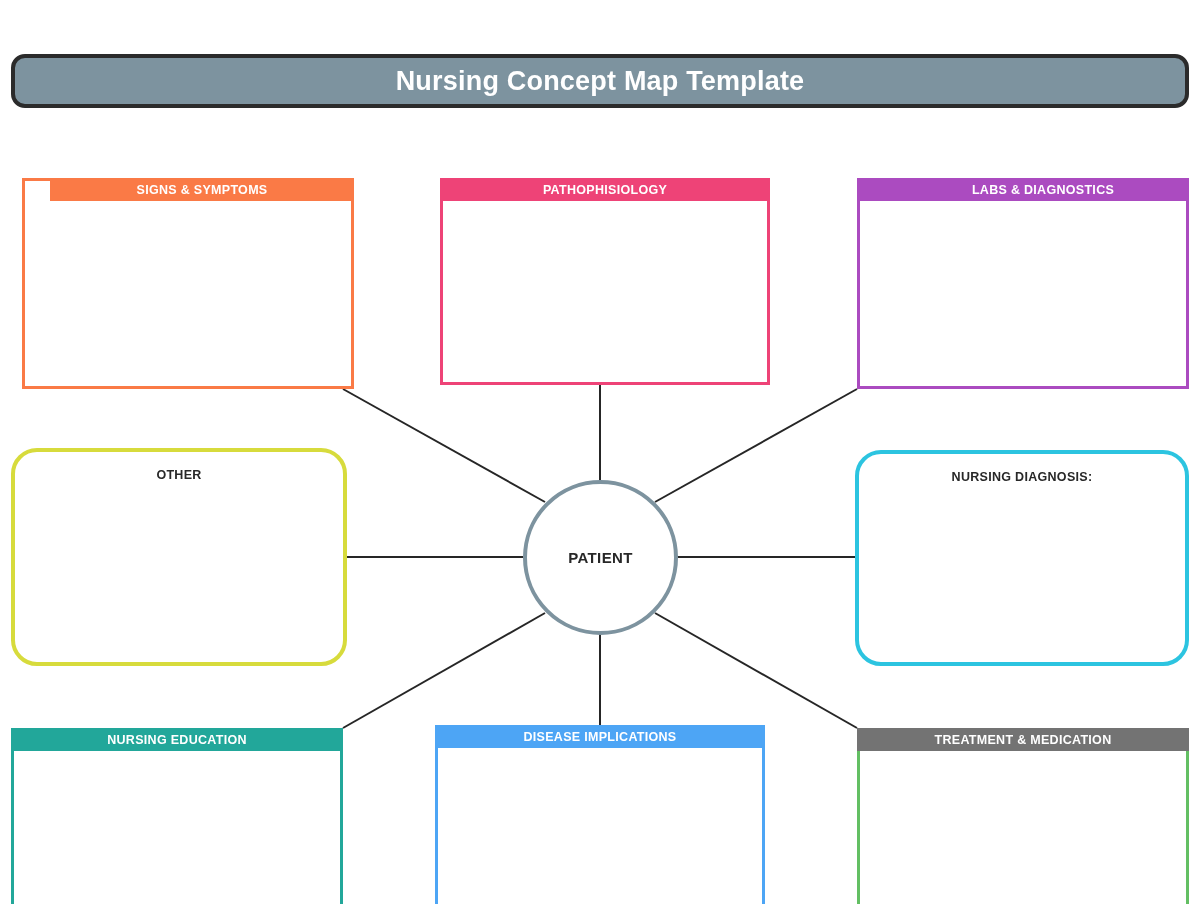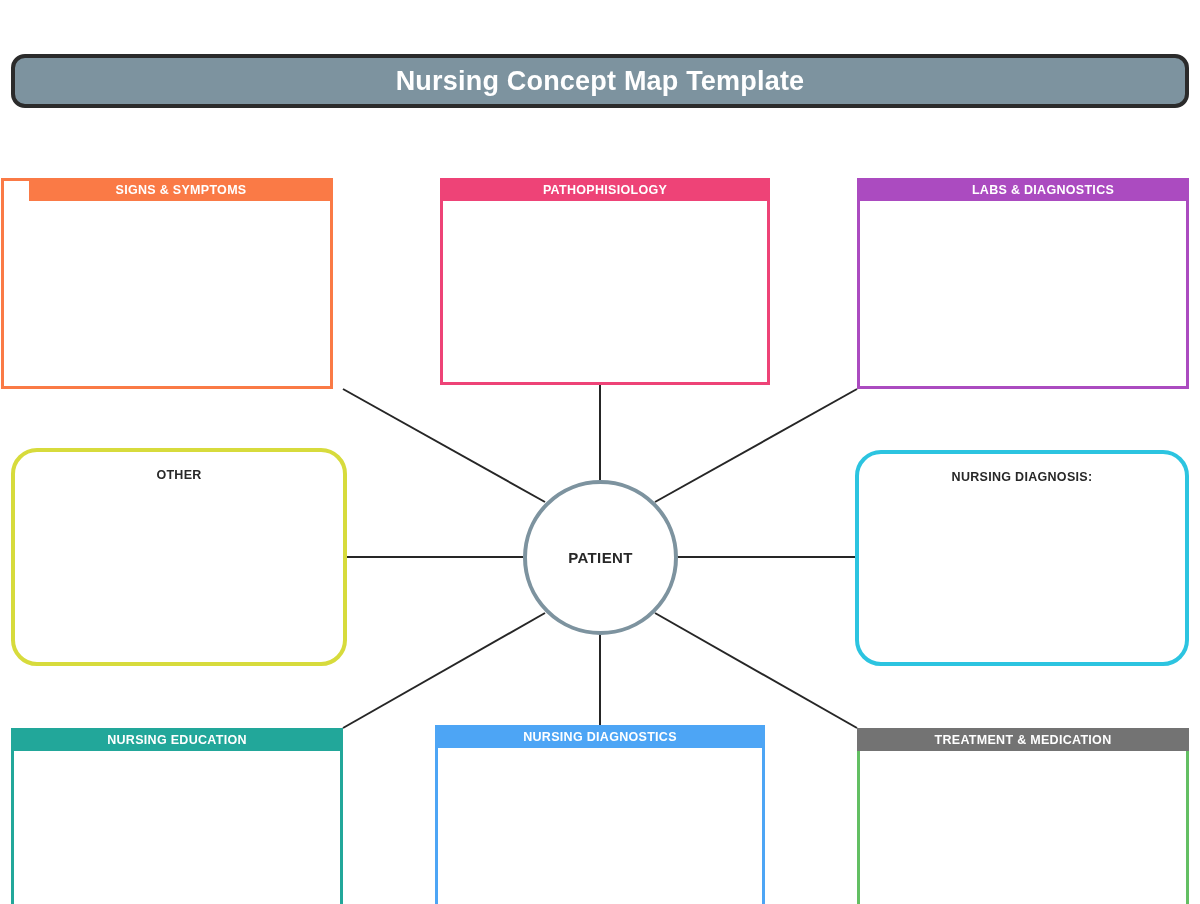--- a/index.html
+++ b/index.html
@@ -134,21 +134,21 @@
       <line x1="600" y1="344" x2="600" y2="440"></line>
       <line x1="857" y1="348" x2="655" y2="461"></line>
       <line x1="347" y1="516" x2="523" y2="516"></line>
       <line x1="855" y1="516" x2="677" y2="516"></line>
       <line x1="343" y1="687" x2="545" y2="572"></line>
       <line x1="600" y1="592" x2="600" y2="684"></line>
       <line x1="857" y1="687" x2="655" y2="572"></line>
     </g>
   </svg>
 
-  <div class="hbox" style="left:1px; top:137px; width:332px; height:211px; border-color:#FA7A46;padding-left:28px;">
+  <div class="hbox" style="left:22px; top:137px; width:332px; height:211px; border-color:#FA7A46;padding-left:28px;">
     <div class="hbox-header" style="background:#FA7A46;">
       <span class="hbox-title">SIGNS &amp; SYMPTOMS</span>
     </div>
     <div class="hbox-body"></div>
   </div>
 
   <div class="hbox" style="left:440px; top:137px; width:330px; height:207px; border-color:#EE4377;">
     <div class="hbox-header" style="background:#EE4377;">
       <span class="hbox-title">PATHOPHISIOLOGY</span>
     </div>
@@ -172,21 +172,21 @@
 
   <div class="hbox" style="left:11px; top:687px; width:332px; height:205px; border-color:#22A79A;">
     <div class="hbox-header" style="background:#22A79A;">
       <span class="hbox-title">NURSING EDUCATION</span>
     </div>
     <div class="hbox-body"></div>
   </div>
 
   <div class="hbox" style="left:435px; top:684px; width:330px; height:209px; border-color:#4DA5F5;">
     <div class="hbox-header" style="background:#4DA5F5;">
-      <span class="hbox-title">NURSING DIAGNOSTICS</span>
+      <span class="hbox-title">DISEASE IMPLICATIONS</span>
     </div>
     <div class="hbox-body"></div>
   </div>
 
   <div class="hbox" style="left:857px; top:687px; width:332px; height:205px; border-color:#63BF63;">
     <div class="hbox-header" style="background:#737373;">
       <span class="hbox-title">TREATMENT &amp; MEDICATION</span>
     </div>
     <div class="hbox-body"></div>
   </div>

